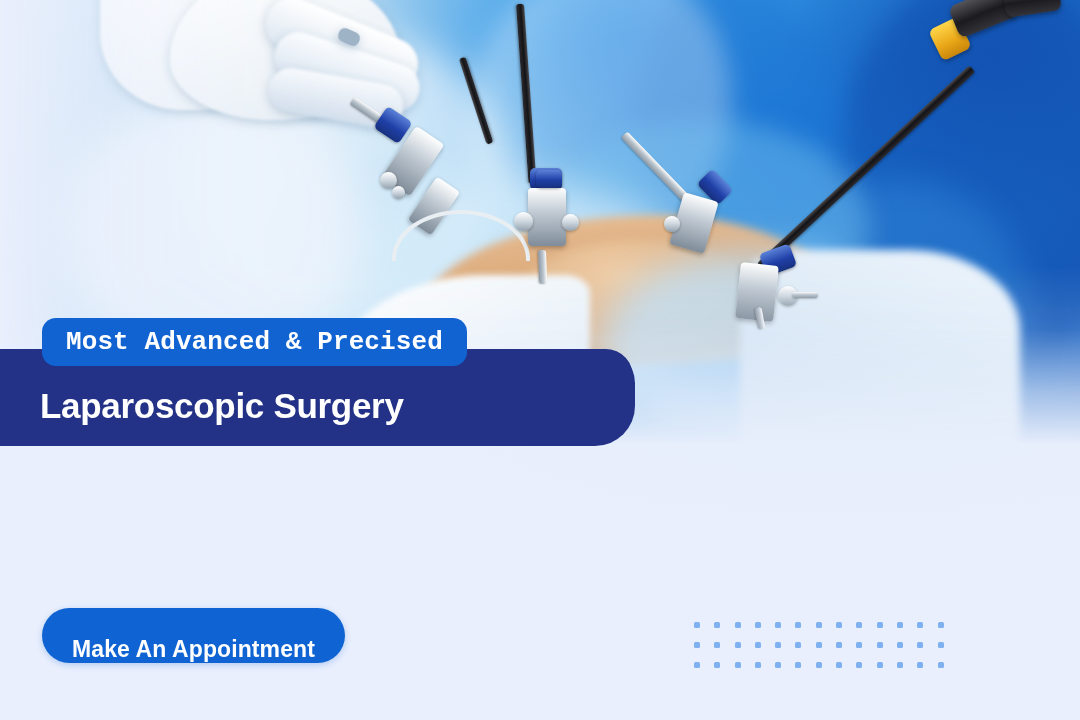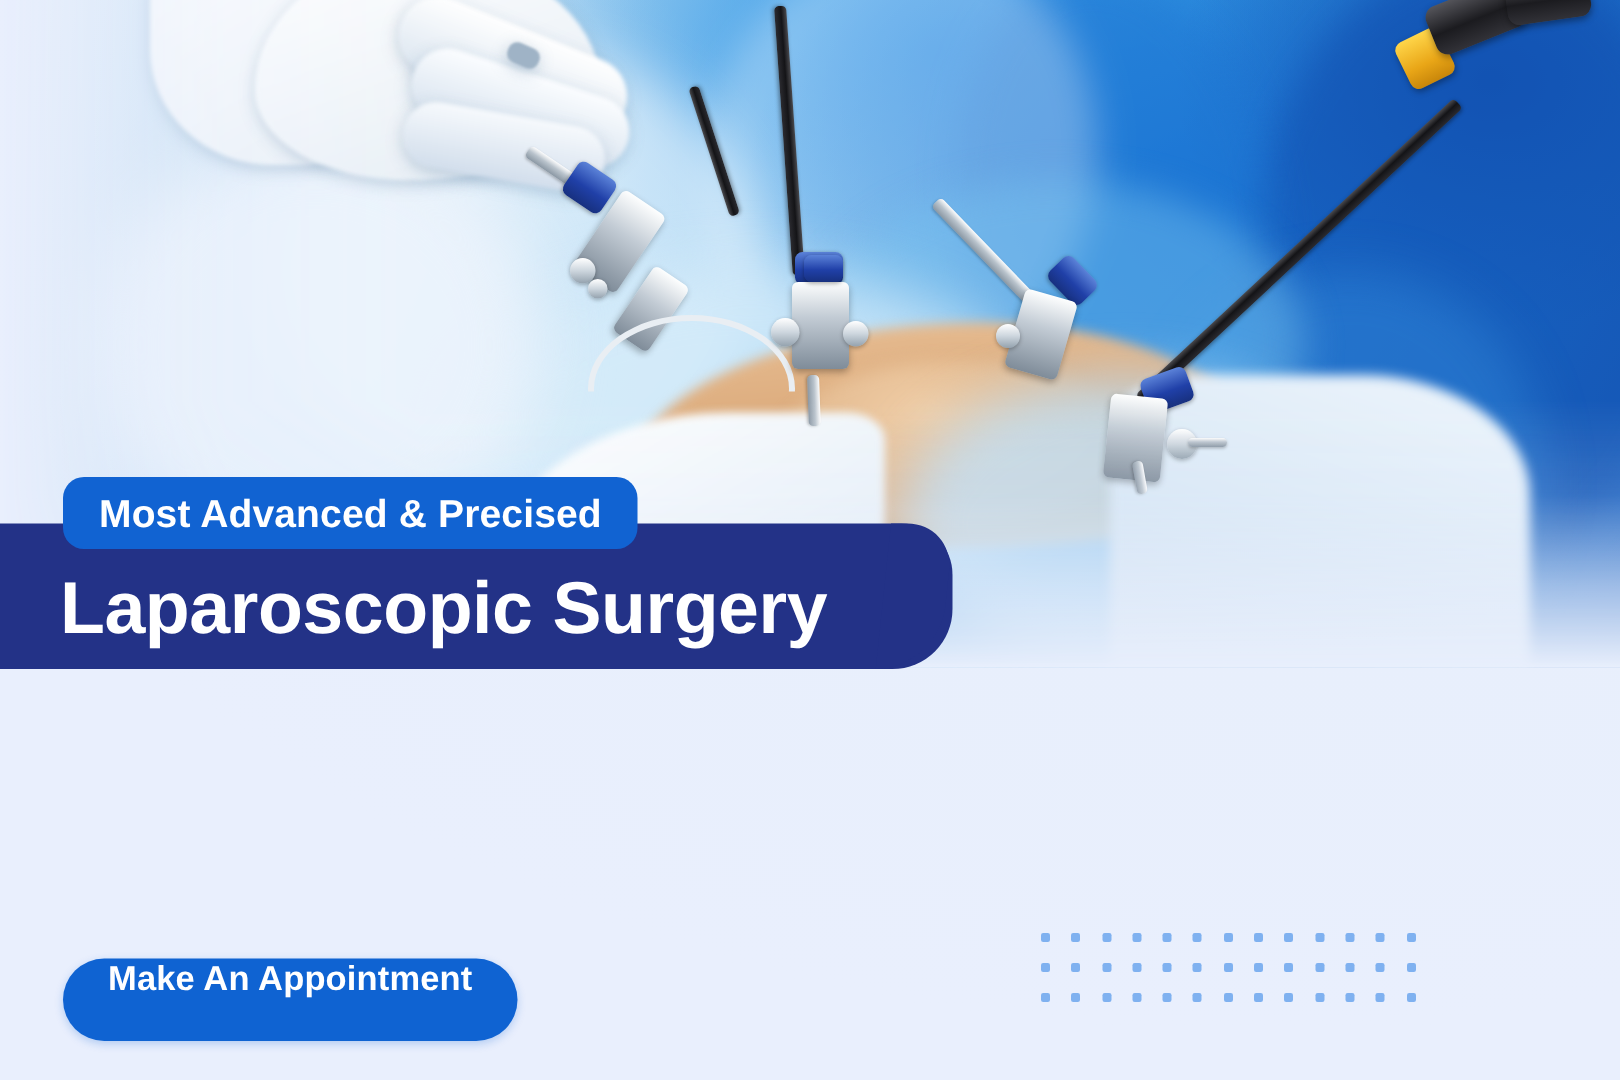--- a/index.html
+++ b/index.html
@@ -94,51 +94,50 @@
   .tube{position:absolute;border-radius:50%;border:3px solid #e4e9ee;background:transparent;filter:blur(.4px);}
 
   
   .badge{
     position:absolute;left:42px;top:318px;height:48px;
     display:flex;align-items:center;padding:0 24px;
     background:#1163d2;border-radius:14px 14px 14px 14px;
     z-index:6;
   }
   .badge span{
-    color:#fff;font-size:26px;font-weight:bold;letter-spacing:.1px;white-space:nowrap;
+    color:#fff;font-size:26px;font-weight:bold;letter-spacing:.1px;white-space:nowrap;font-family:Liberation Mono, monospace;
   }
   .navyband{
     position:absolute;left:-30px;top:349px;width:665px;height:97px;
     background:#233287;
     border-radius:0 34px 40px 0;
     z-index:5;
   }
   .navyband::after{
     content:"";position:absolute;right:-1px;top:0;width:42px;height:100%;
     background:#233287;border-radius:0 34px 46px 0;
     transform:skewX(-6deg);transform-origin:top right;
   }
   .headline{
     position:absolute;left:40px;top:349px;height:97px;width:600px;
     display:flex;align-items:center;z-index:7;
   }
   .headline span{
-    color:#ffffff;font-size:49px;font-weight:bold;letter-spacing:-.3px;white-space:nowrap;margin-top:17px;
+    color:#ffffff;font-size:35px;font-weight:bold;letter-spacing:-.3px;white-space:nowrap;margin-top:17px;
   }
   .body-copy{
     position:absolute;left:40px;top:476px;width:970px;z-index:7;
     color:#15181d;font-size:25.5px;font-weight:bold;line-height:33px;letter-spacing:-.1px;
   }
   .cta{
     position:absolute;left:42px;top:608px;
-    display:flex;align-items:flex-start;justify-content:center;
+    display:flex;align-items:flex-end;justify-content:center;
     height:55px;padding:0 30px;border:none;cursor:pointer;
     background:#0f63d2;border-radius:28px;z-index:7;
     box-shadow:0 2px 6px rgba(15,99,210,.25);
-    margin-top:31px;
   }
   .cta span{color:#fff;font-size:23px;font-weight:bold;white-space:nowrap;letter-spacing:.1px;}
 
   .dots{
     position:absolute;left:694px;top:622px;
     display:grid;grid-template-columns:repeat(13,20.3px);grid-auto-rows:20px;
     z-index:4;
   }
   .dots i{display:block;width:6px;height:6px;border-radius:1.5px;background:#7fb1f0;}
 </style>

